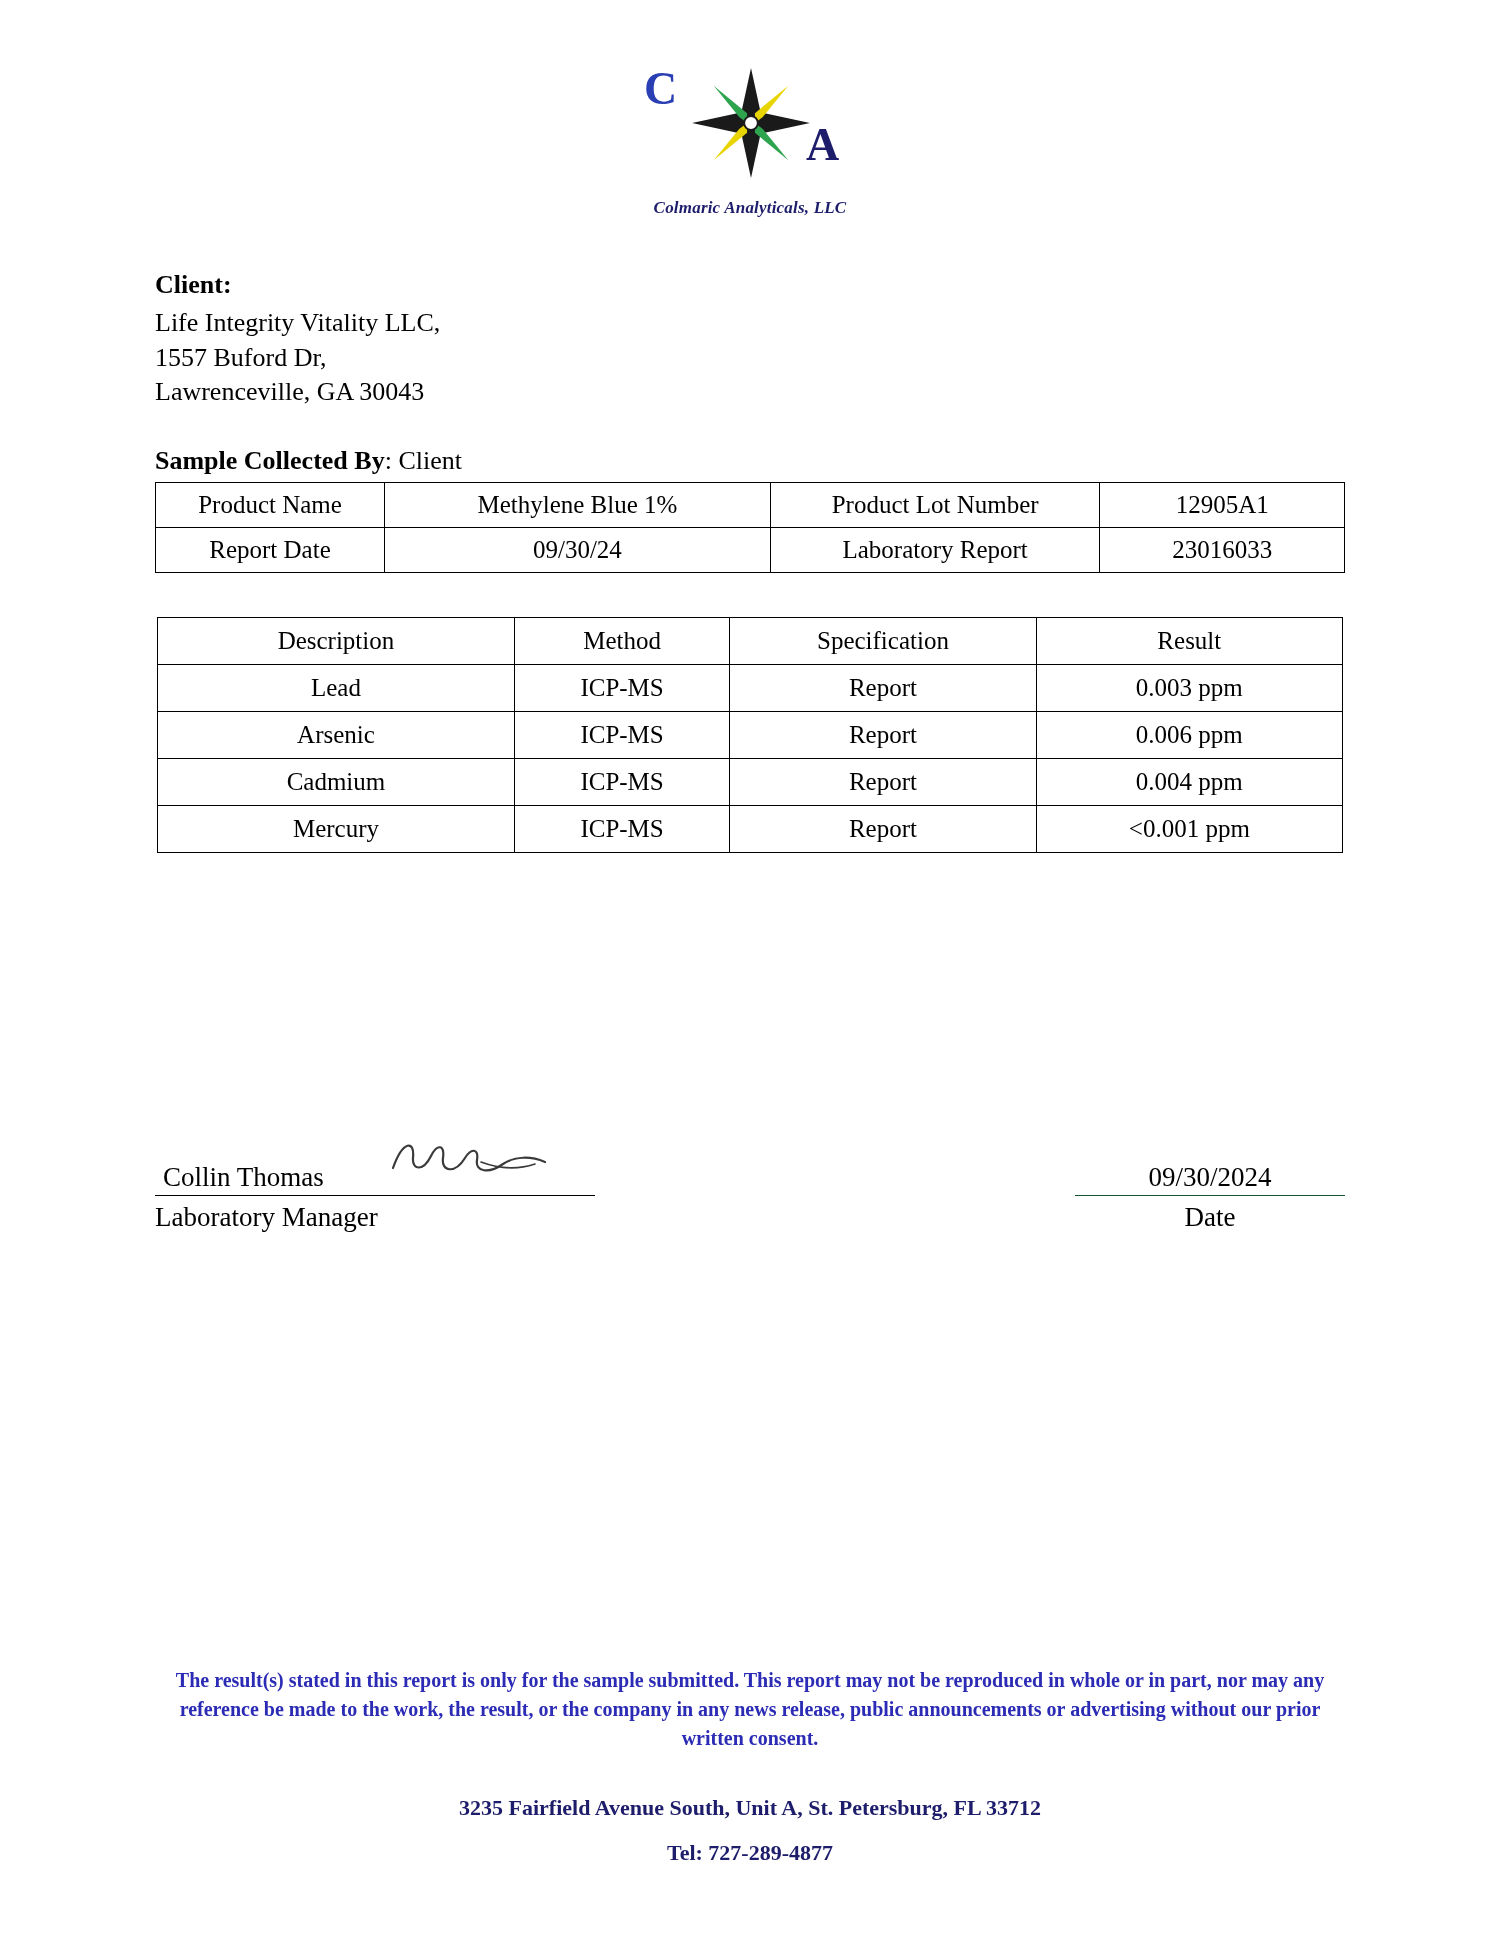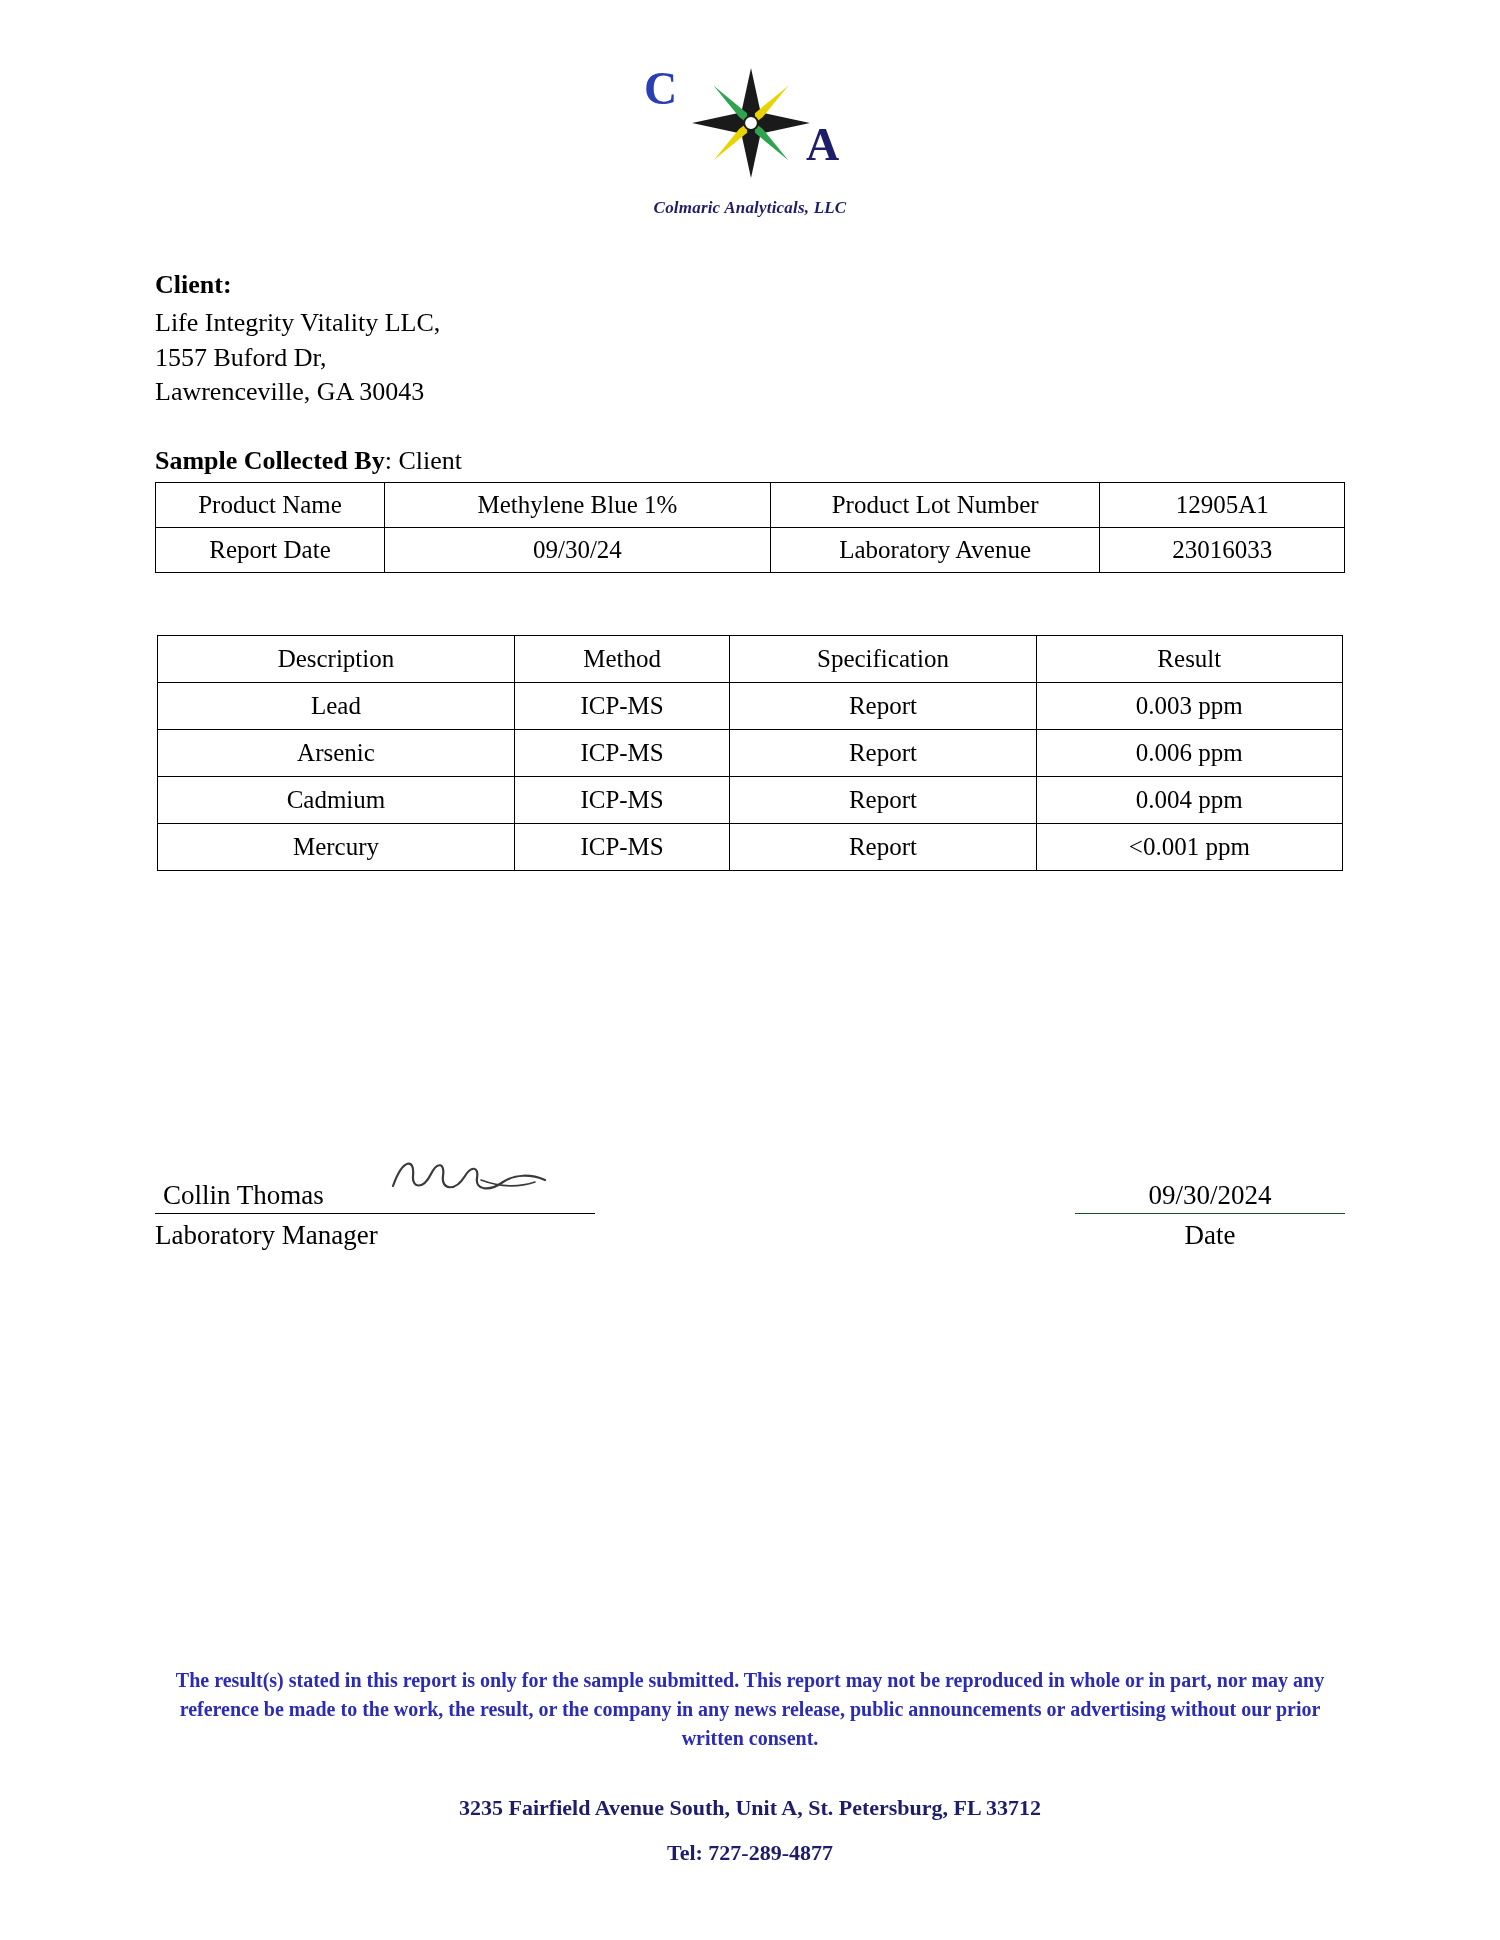--- a/index.html
+++ b/index.html
@@ -104,21 +104,21 @@
     font-weight: normal;
     height: 38px;
     line-height: 1.1;
   }
   .info-table { margin-top: 2px; }
   .info-table td.c1 { width: 225px; }
   .info-table td.c2 { width: 390px; }
   .info-table td.c3 { width: 330px; }
   .info-table td.c4 { width: 240px; }
 
-  .results-wrap { margin-top: 58px; padding: 4px 2px; }
+  .results-wrap { margin-top: 40px; padding: 4px 2px; }
   .results-table td { height: 40px; }
   .results-table td.rc1 { width: 340px; }
   .results-table td.rc2 { width: 200px; }
   .results-table td.rc3 { width: 290px; }
   .results-table td.rc4 { width: 290px; }
 
   
   .sig-area {
     margin-top: 305px;
     position: relative;
@@ -231,21 +231,21 @@
       <tbody>
         <tr>
           <td class="c1">Product Name</td>
           <td class="c2">Methylene Blue 1%</td>
           <td class="c3">Product Lot Number</td>
           <td class="c4">12905A1</td>
         </tr>
         <tr>
           <td class="c1">Report Date</td>
           <td class="c2">09/30/24</td>
-          <td class="c3">Laboratory Avenue</td>
+          <td class="c3">Laboratory Report</td>
           <td class="c4">23016033</td>
         </tr>
       </tbody>
     </table>
 
     <div class="results-wrap">
       <table class="results-table">
         <thead>
           <tr>
             <td class="rc1">Description</td>

